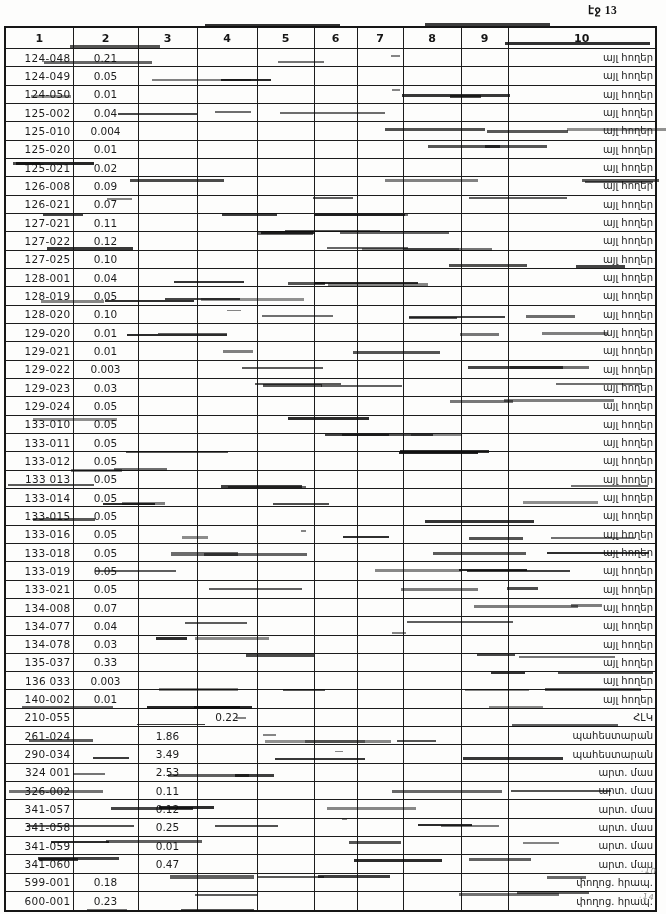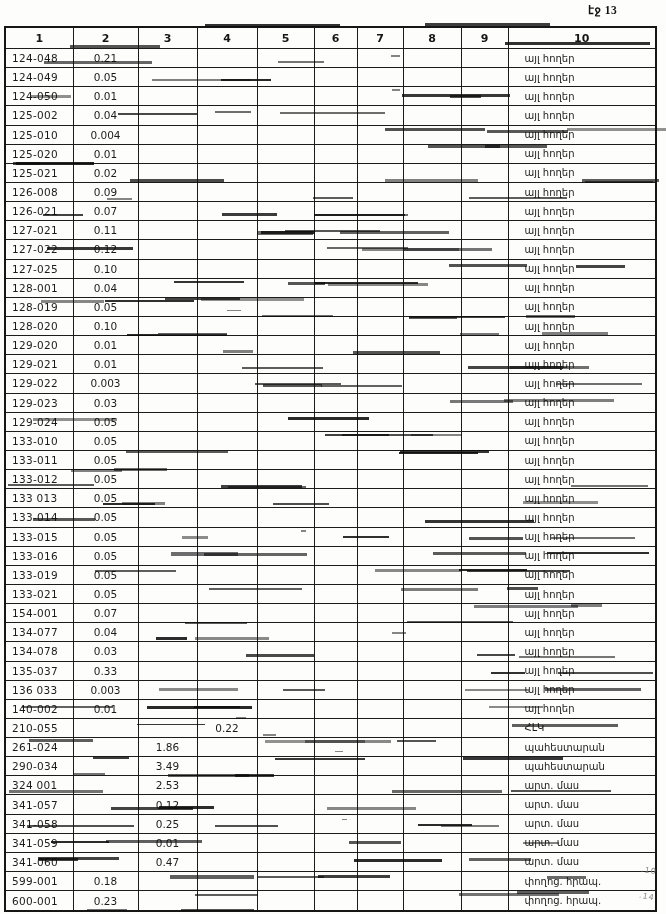--- a/index.html
+++ b/index.html
@@ -41,23 +41,23 @@
     vertical-align: middle;
   }
   .doc-table th {
     height: 20px;
     font-size: 11px;
     font-weight: bold;
     text-align: center;
     color: #161616;
   }
   .doc-table td { font-size: 10.5px; }
-  .doc-table td.c1  { text-align: left; padding-left: 6px; letter-spacing: 0.3px; }
+  .doc-table td.c1  { text-align: right; padding-left: 6px; letter-spacing: 0.3px; }
   .doc-table td.c2, .doc-table td.c3, .doc-table td.c4 { text-align: center; }
-  .doc-table td.c10 { text-align: left; padding-left: 16px; font-size: 10px; }
+  .doc-table td.c10 { text-align: right; padding-left: 4px; font-size: 10px; }
   .smudge {
     position: absolute;
     background: #0d0d0d;
     pointer-events: none;
   }
   .margin-note {
     position: absolute;
     font-size: 8px;
     color: #8b8b88;
     transform: rotate(10deg);
@@ -418,20 +418,32 @@
           <td class="c3"></td>
           <td class="c4"></td>
           <td class="c5"></td>
           <td class="c6"></td>
           <td class="c7"></td>
           <td class="c8"></td>
           <td class="c9"></td>
           <td class="c10">այլ հողեր</td>
         </tr>
         <tr>
+          <td class="c1">133-018</td>
+          <td class="c2">0.05</td>
+          <td class="c3"></td>
+          <td class="c4"></td>
+          <td class="c5"></td>
+          <td class="c6"></td>
+          <td class="c7"></td>
+          <td class="c8"></td>
+          <td class="c9"></td>
+          <td class="c10">այլ հողեր</td>
+        </tr>
+        <tr>
           <td class="c1">133-019</td>
           <td class="c2">0.05</td>
           <td class="c3"></td>
           <td class="c4"></td>
           <td class="c5"></td>
           <td class="c6"></td>
           <td class="c7"></td>
           <td class="c8"></td>
           <td class="c9"></td>
           <td class="c10">այլ հողեր</td>
@@ -442,21 +454,21 @@
           <td class="c3"></td>
           <td class="c4"></td>
           <td class="c5"></td>
           <td class="c6"></td>
           <td class="c7"></td>
           <td class="c8"></td>
           <td class="c9"></td>
           <td class="c10">այլ հողեր</td>
         </tr>
         <tr>
-          <td class="c1">154-001</td>
+          <td class="c1">134-008</td>
           <td class="c2">0.07</td>
           <td class="c3"></td>
           <td class="c4"></td>
           <td class="c5"></td>
           <td class="c6"></td>
           <td class="c7"></td>
           <td class="c8"></td>
           <td class="c9"></td>
           <td class="c10">այլ հողեր</td>
         </tr>
@@ -553,20 +565,32 @@
           <td class="c6"></td>
           <td class="c7"></td>
           <td class="c8"></td>
           <td class="c9"></td>
           <td class="c10">պահեստարան</td>
         </tr>
         <tr>
           <td class="c1">324 001</td>
           <td class="c2"></td>
           <td class="c3">2.53</td>
+          <td class="c4"></td>
+          <td class="c5"></td>
+          <td class="c6"></td>
+          <td class="c7"></td>
+          <td class="c8"></td>
+          <td class="c9"></td>
+          <td class="c10">արտ. մաս</td>
+        </tr>
+        <tr>
+          <td class="c1">326-002</td>
+          <td class="c2"></td>
+          <td class="c3">0.11</td>
           <td class="c4"></td>
           <td class="c5"></td>
           <td class="c6"></td>
           <td class="c7"></td>
           <td class="c8"></td>
           <td class="c9"></td>
           <td class="c10">արտ. մաս</td>
         </tr>
         <tr>
           <td class="c1">341-057</td>

